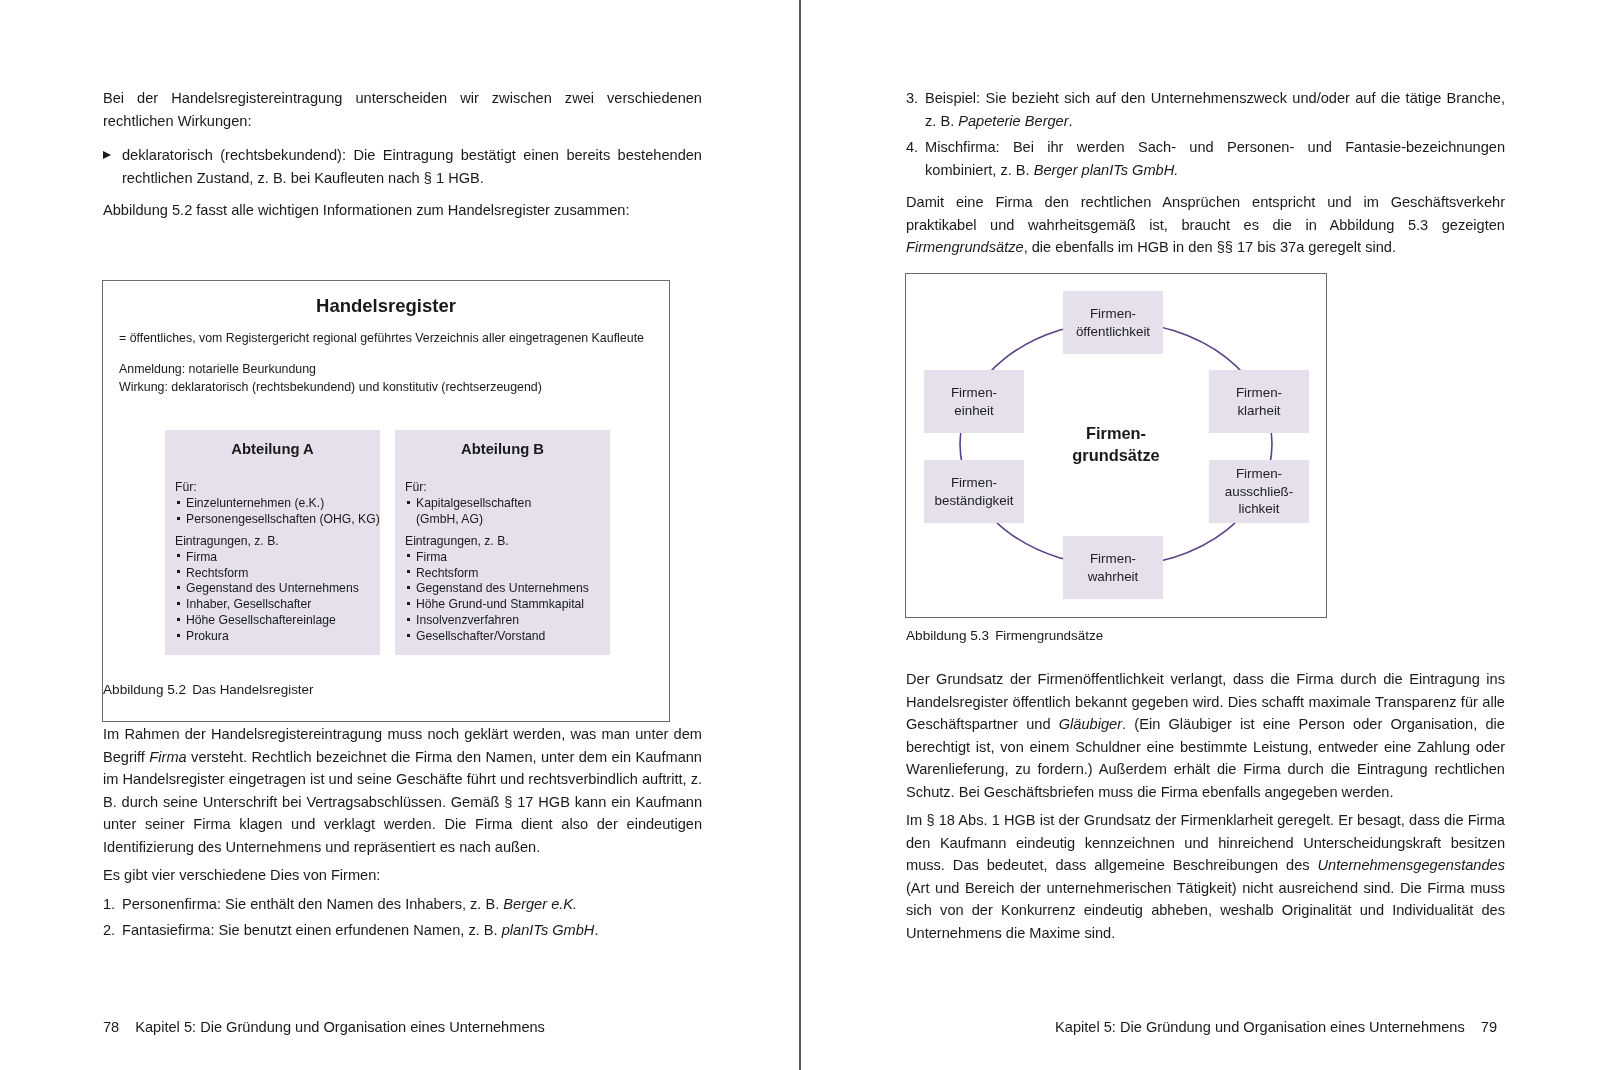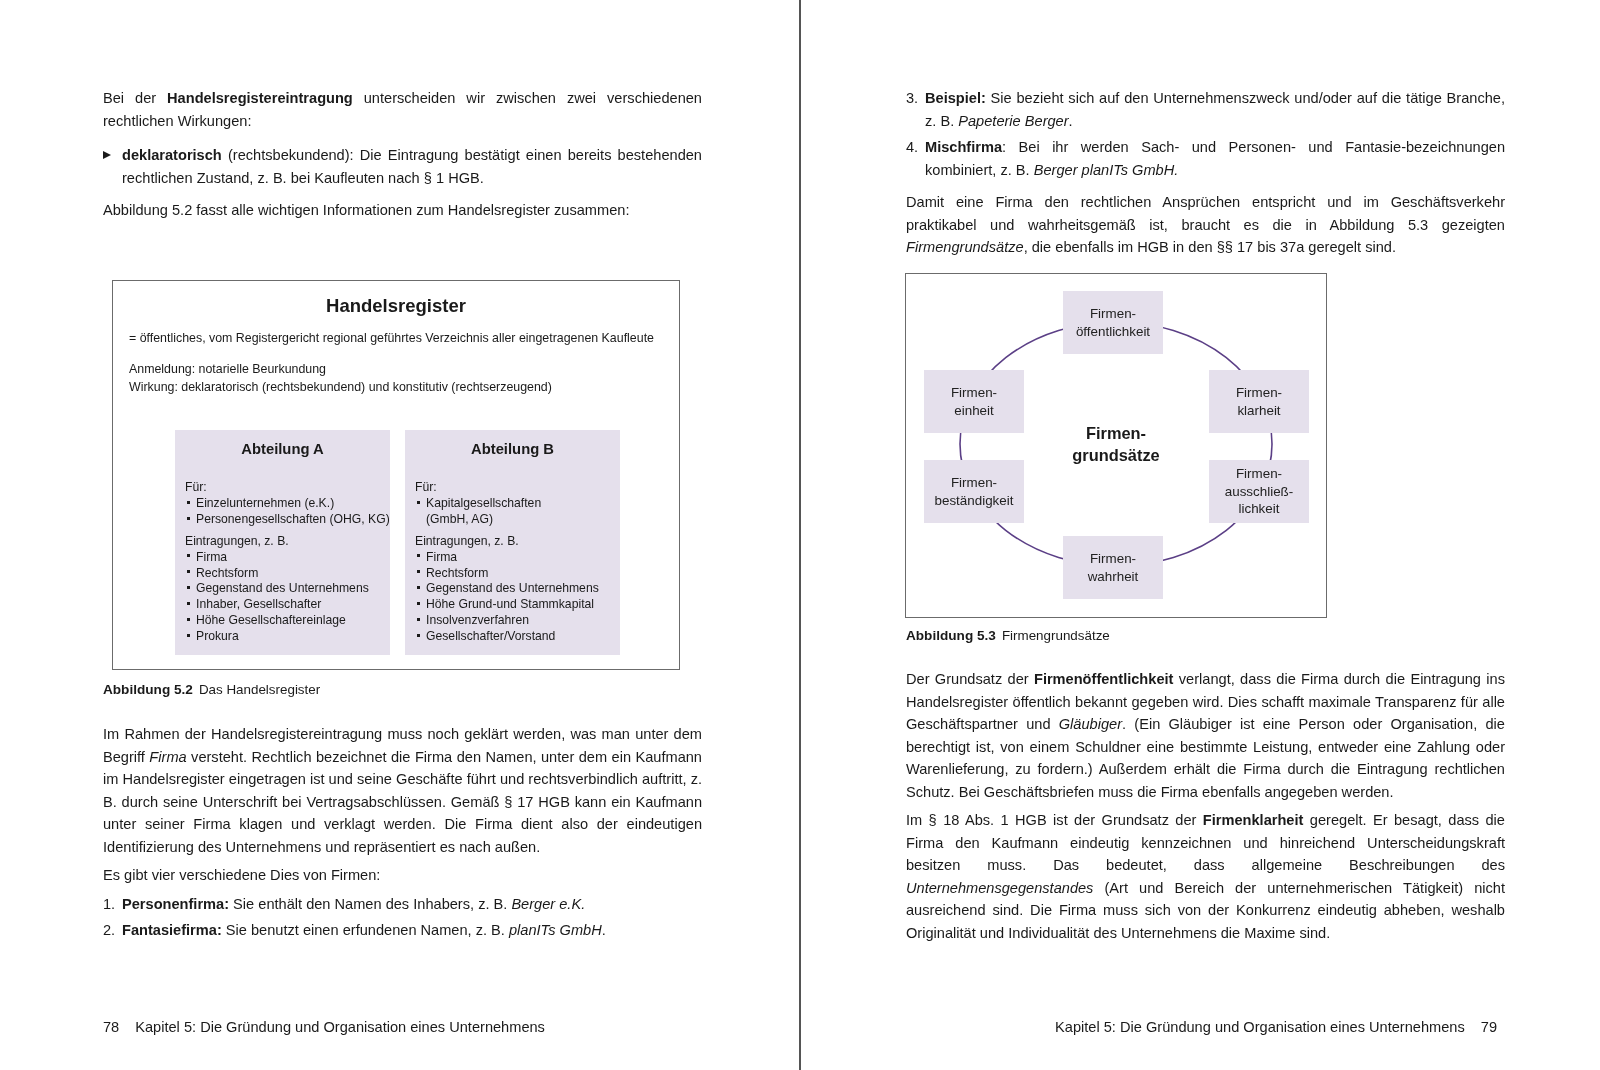--- a/index.html
+++ b/index.html
@@ -8,34 +8,34 @@
   .page { position: absolute; top: 0; height: 1070px; }
   .page-left { left: 0; width: 800px; }
   .page-right { left: 802px; width: 798px; }
   .divider { position: absolute; left: 799px; top: 0; width: 2px; height: 1070px; background: #555; }
 
   .col { position: absolute; font-size: 14.6px; line-height: 22.5px; }
   .col-left { left: 103px; width: 599px; top: 87px; }
   .col-right { left: 906px; width: 599px; top: 87px; }
   .col p { margin: 0 0 6px 0; text-align: justify; }
   .col p.gap { margin-bottom: 11px; }
-  b { font-weight: bold; }
+  b { font-weight: normal; }
   i { font-style: italic; }
 
   ul.tri { list-style: none; margin: 12px 0 10px 0; padding: 0; }
   ul.tri li { position: relative; padding-left: 19px; margin-bottom: 4px; text-align: justify; }
   ul.tri li .tri-icon { position: absolute; left: 0; top: 7px; width: 0; height: 0;
       border-top: 4.5px solid transparent; border-bottom: 4.5px solid transparent; border-left: 8px solid #1a1a1a; }
 
   ol.num { list-style: none; margin: 0 0 10px 0; padding: 0; }
   ol.num li { position: relative; padding-left: 19px; margin-bottom: 4px; text-align: justify; }
   ol.num li .n { position: absolute; left: 0; top: 0; }
 
   
-  .fig1 { position: absolute; left: 112px; top: 280px; width: 568px; height: 390px;
+  .fig1 { position: absolute; left: 102px; top: 280px; width: 568px; height: 442px;
           border: 1.5px solid #6b6b6b; box-sizing: border-box; background: #fff; }
   .fig1 .title { position: absolute; left: 0; right: 0; top: 14px; text-align: center;
                  font-weight: bold; font-size: 18.5px; }
   .fig1 .def { position: absolute; left: 16px; top: 50px; font-size: 12.4px; }
   .fig1 .meta { position: absolute; left: 16px; top: 79px; font-size: 12.4px; line-height: 18px; }
   .abt { position: absolute; top: 149px; width: 215px; height: 225px; background: #e5e0ec; font-size: 12.2px; line-height: 15.9px; }
   .abt.a { left: 62px; }
   .abt.b { left: 292px; }
   .abt .h { position: absolute; left: 0; right: 0; top: 12px; text-align: center; font-weight: bold; font-size: 14.8px; }
   .abt .body { position: absolute; left: 10px; top: 50px; right: 6px; }

